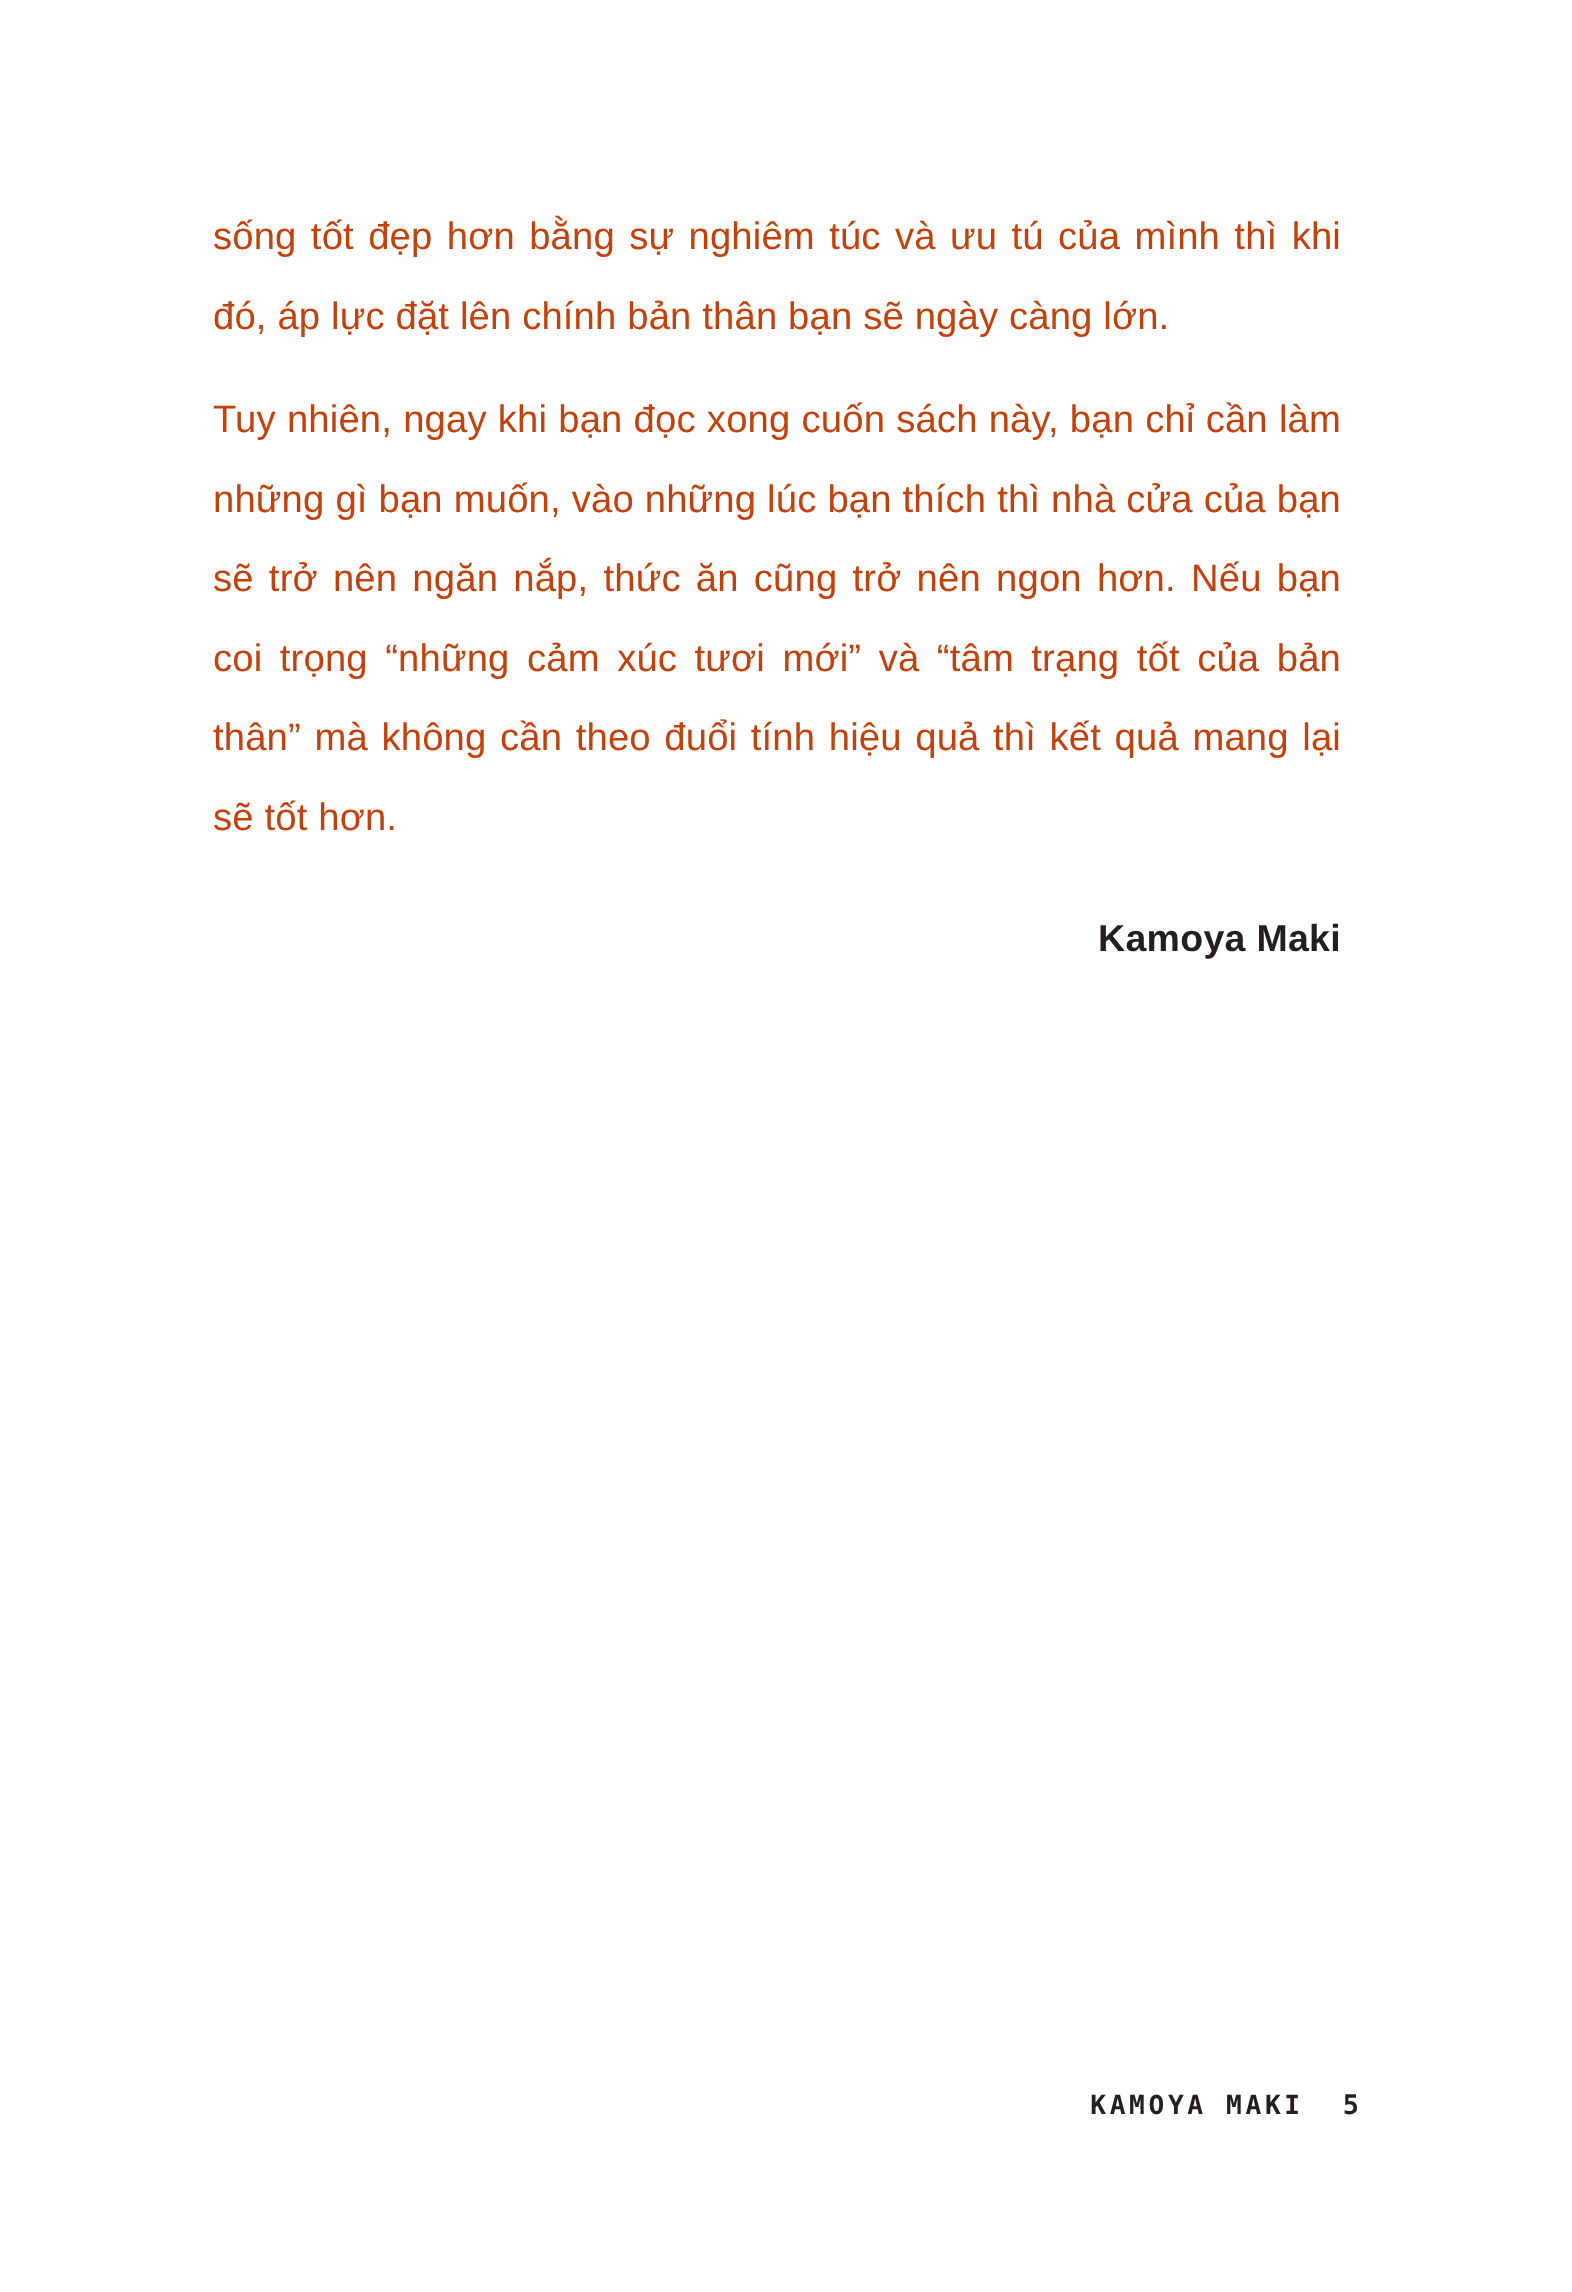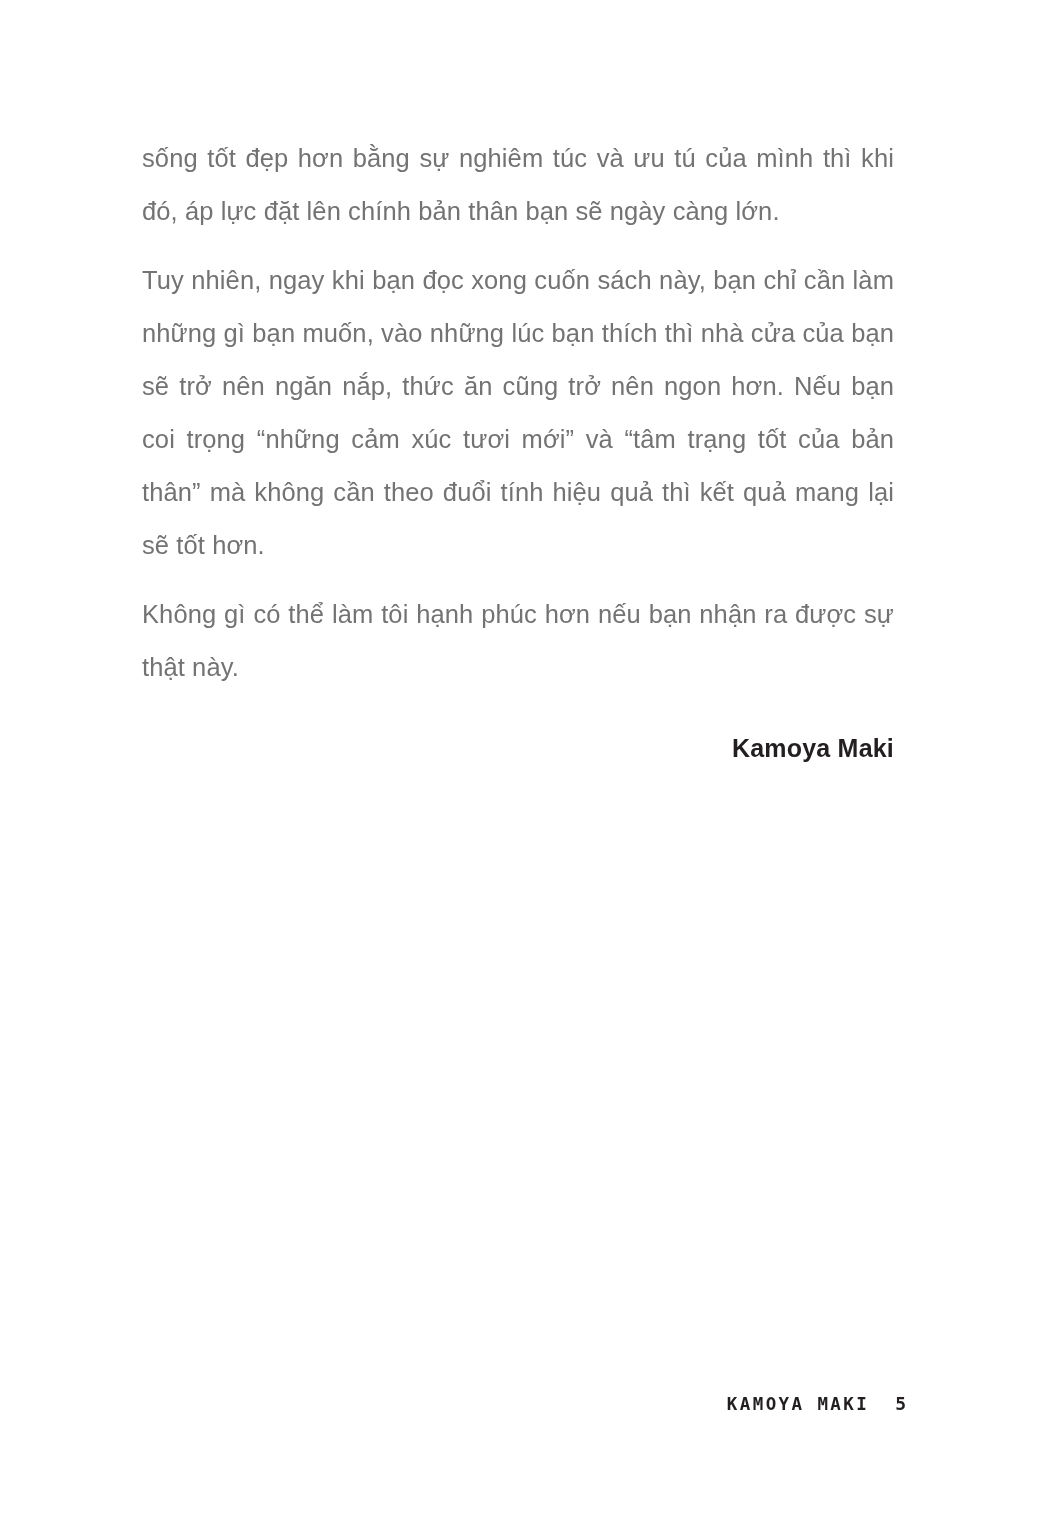--- a/index.html
+++ b/index.html
@@ -29,21 +29,21 @@
     top: 132px;
     width: 752px;
   }
   .para {
     font-size: 25.5px;
     line-height: 53px;
     text-align: justify;
     text-justify: inter-word;
     margin: 0 0 16px 0;
     letter-spacing: 0.1px;
-    color: #737373;
+    color: #c2410c;
   }
   .para:last-of-type {
     margin-bottom: 0;
   }
   .para.last-line-left {
     text-align-last: left;
   }
   .signature {
     margin-top: 40px;
     text-align: right;
@@ -80,21 +80,20 @@
 <body>
 
 <div class="page">
 
   <div class="content">
 
     <p class="para last-line-left">sống tốt đẹp hơn bằng sự nghiêm túc và ưu tú của mình thì khi đó, áp lực đặt lên chính bản thân bạn sẽ ngày càng lớn.</p>
 
     <p class="para last-line-left">Tuy nhiên, ngay khi bạn đọc xong cuốn sách này, bạn chỉ cần làm những gì bạn muốn, vào những lúc bạn thích thì nhà cửa của bạn sẽ trở nên ngăn nắp, thức ăn cũng trở nên ngon hơn. Nếu bạn coi trọng “những cảm xúc tươi mới” và “tâm trạng tốt của bản thân” mà không cần theo đuổi tính hiệu quả thì kết quả mang lại sẽ tốt hơn.</p>
 
-    <p class="para last-line-left">Không gì có thể làm tôi hạnh phúc hơn nếu bạn nhận ra được sự thật này.</p>
 
     <div class="signature">Kamoya Maki</div>
 
   </div>
 
   <div class="footer">
     <span class="footer-author">KAMOYA MAKI</span>
     <span class="footer-page">5</span>
   </div>
 

